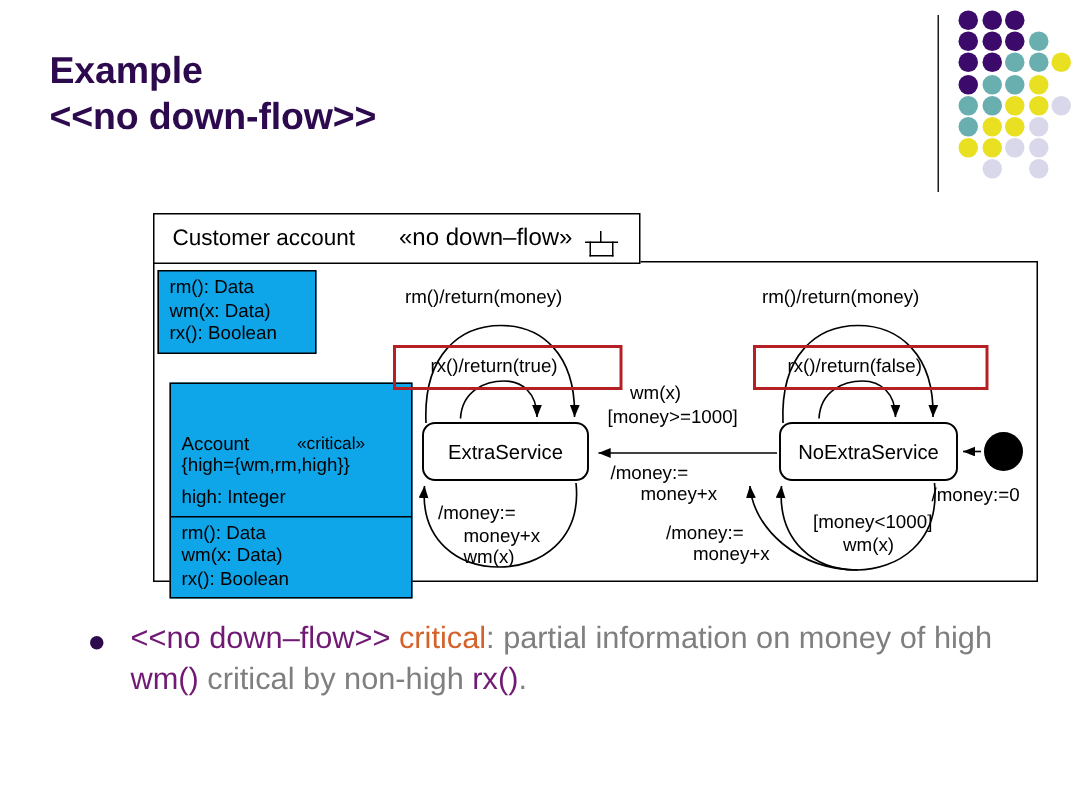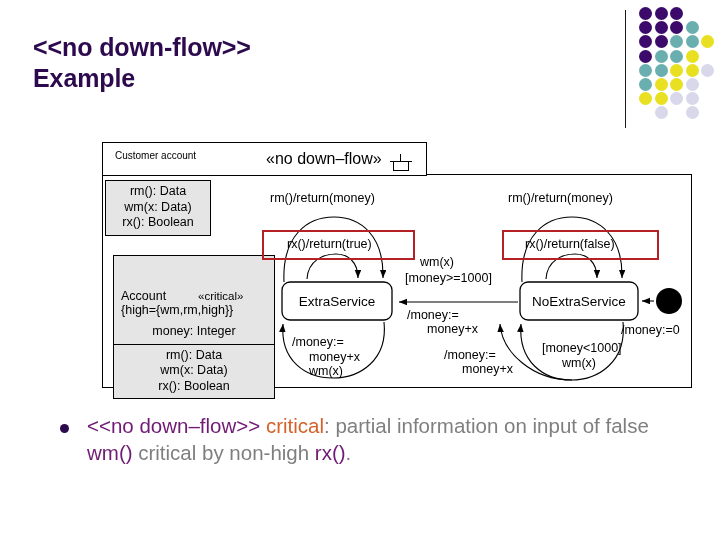--- a/index.html
+++ b/index.html
@@ -82,21 +82,21 @@
     height: 34px;
     border: 1.4px solid #000;
     box-sizing: border-box;
     background: #fff;
     z-index: 4;
   }
   #frame-title {
     position: absolute;
     left: 12px;
     top: 7px;
-    font-size: 10px;
+    font-size: 15px;
     color: #000;
     white-space: nowrap;
   }
   #frame-stereotype {
     position: absolute;
     left: 163px;
     top: 7px;
     font-size: 16px;
     color: #000;
     white-space: nowrap;
@@ -118,23 +118,22 @@
   #stereo-glyph .sg-box {
     position: absolute; left: 3px; top: 7px; width: 16px; height: 10px;
     border: 1.4px solid #000; border-top: none; box-sizing: border-box;
   }
 
   
   .uml-box {
     position: absolute;
     border: 1.2px solid #000;
     box-sizing: border-box;
-    background: #e5e5e5;
+    background: #0ea5e9;
     z-index: 3;
-    text-align: center;
   }
   .uml-compartment {
     padding: 3px 7px 4px 7px;
     font-size: 12.5px;
     line-height: 15.5px;
     color: #000;
     white-space: nowrap;
   }
   .uml-compartment + .uml-compartment { border-top: 1.2px solid #000; }
 
@@ -223,22 +222,22 @@
     color: #7F7F7F;
   }
   #bullet-text .c-spec { color: #701a75; }
   #bullet-text .c-viol { color: #D4622A; }
   #bullet-text .c-gray { color: #7F7F7F; }
 </style>
 </head>
 <body>
 
 <div id="slide-title">
+  <span class="t-line">Example</span>
   <span class="t-line">&lt;&lt;no down-flow&gt;&gt;</span>
-  <span class="t-line">Example</span>
 </div>
 
 <div id="deco-rule"></div>
 <div id="deco-dots">
     <span class="dot" style="left: 0px; top: 0px; background: rgb(59, 10, 107);"></span>
     <span class="dot" style="left: 15.5px; top: 0px; background: rgb(59, 10, 107);"></span>
     <span class="dot" style="left: 31px; top: 0px; background: rgb(59, 10, 107);"></span>
     <span class="dot" style="left: 0px; top: 14.2px; background: rgb(59, 10, 107);"></span>
     <span class="dot" style="left: 15.5px; top: 14.2px; background: rgb(59, 10, 107);"></span>
     <span class="dot" style="left: 31px; top: 14.2px; background: rgb(59, 10, 107);"></span>
@@ -291,21 +290,21 @@
     </div>
   </div>
 
   <div id="account-box" class="uml-box">
     <div class="acct-name-row">
       <span class="acct-name">Account</span>
       <span class="acct-stereo">«critical»</span>
       <span class="acct-tags">{high={wm,rm,high}}</span>
     </div>
     <div class="uml-compartment">
-      <div>money: Integer</div>
+      <div>high: Integer</div>
     </div>
     <div class="uml-compartment">
       <div>rm(): Data</div>
       <div>wm(x: Data)</div>
       <div>rx(): Boolean</div>
     </div>
   </div>
 
   <svg id="sm-svg" viewBox="0 0 590 214">
     <defs>
@@ -367,14 +366,14 @@
       <text class="sm-label" x="519" y="160">/money:=0</text>
     </g>
   </svg>
 
   <div id="red-left" class="red-hl"></div>
   <div id="red-right" class="red-hl"></div>
 </div>
 
 <div id="bullet-block">
   <span id="bullet-dot"></span>
-  <div id="bullet-text"><span class="c-spec">&lt;&lt;no down–flow&gt;&gt; </span><span class="c-viol">critical</span><span class="c-gray">: partial information on input of false </span><span class="c-spec">wm()</span><span class="c-gray"> critical by non-high </span><span class="c-spec">rx()</span><span class="c-gray">.</span></div>
+  <div id="bullet-text"><span class="c-spec">&lt;&lt;no down–flow&gt;&gt; </span><span class="c-viol">critical</span><span class="c-gray">: partial information on money of high </span><span class="c-spec">wm()</span><span class="c-gray"> critical by non-high </span><span class="c-spec">rx()</span><span class="c-gray">.</span></div>
 </div>
 
 </body></html>

